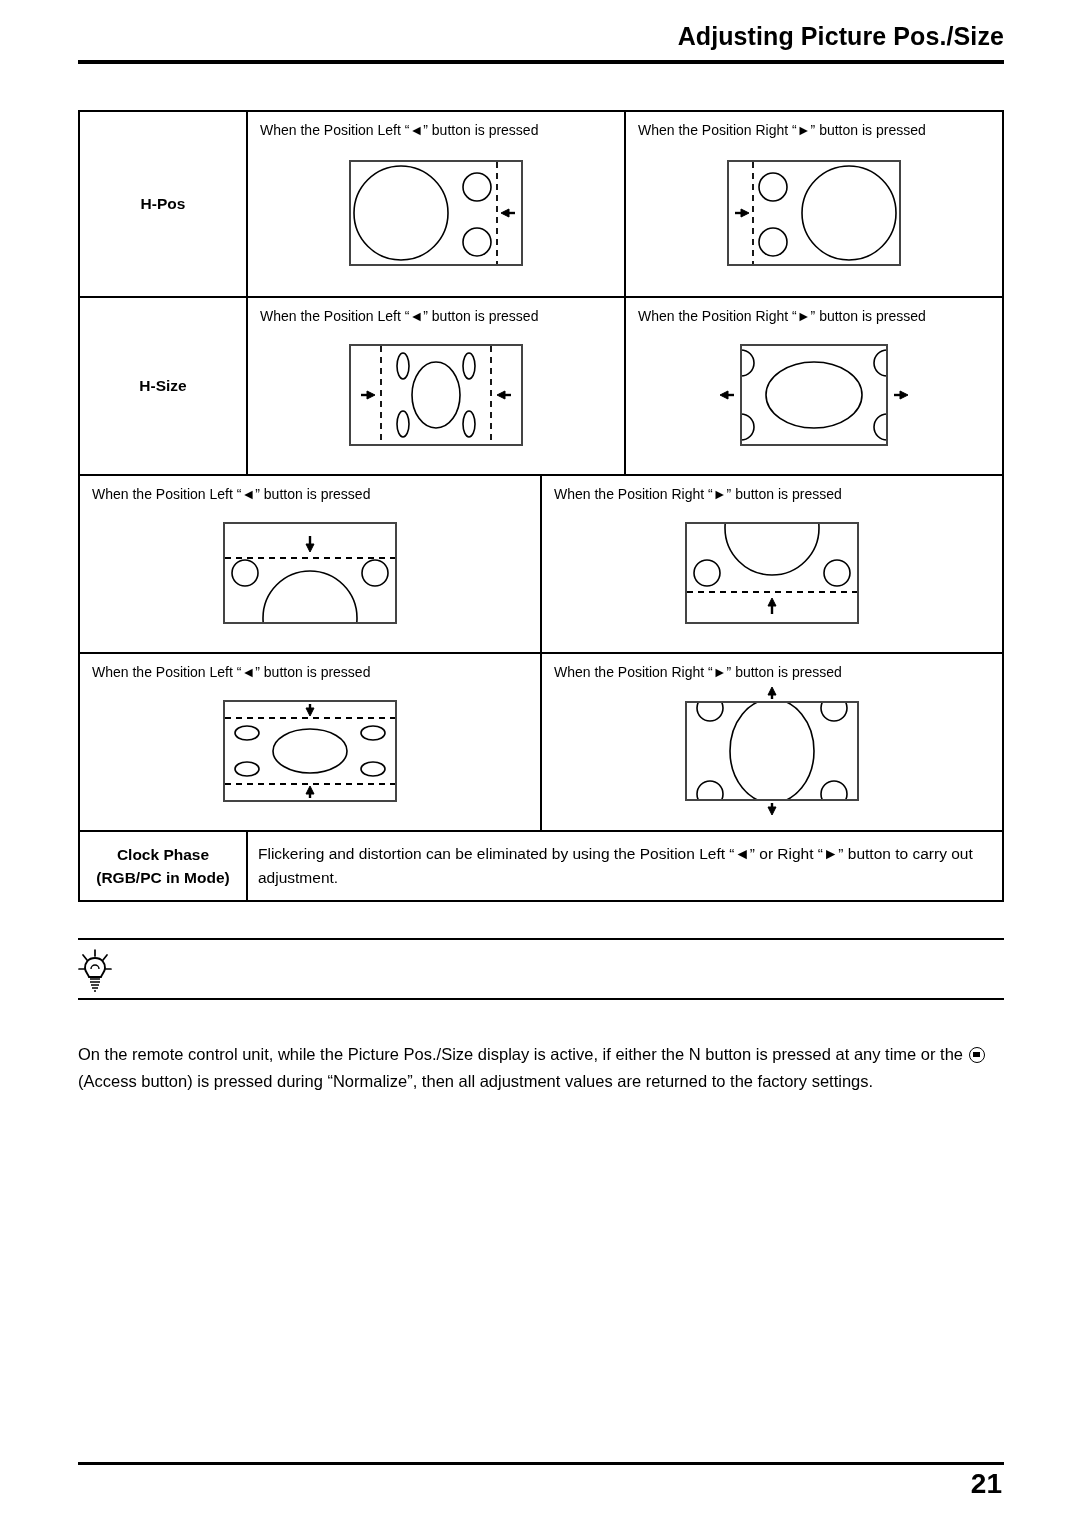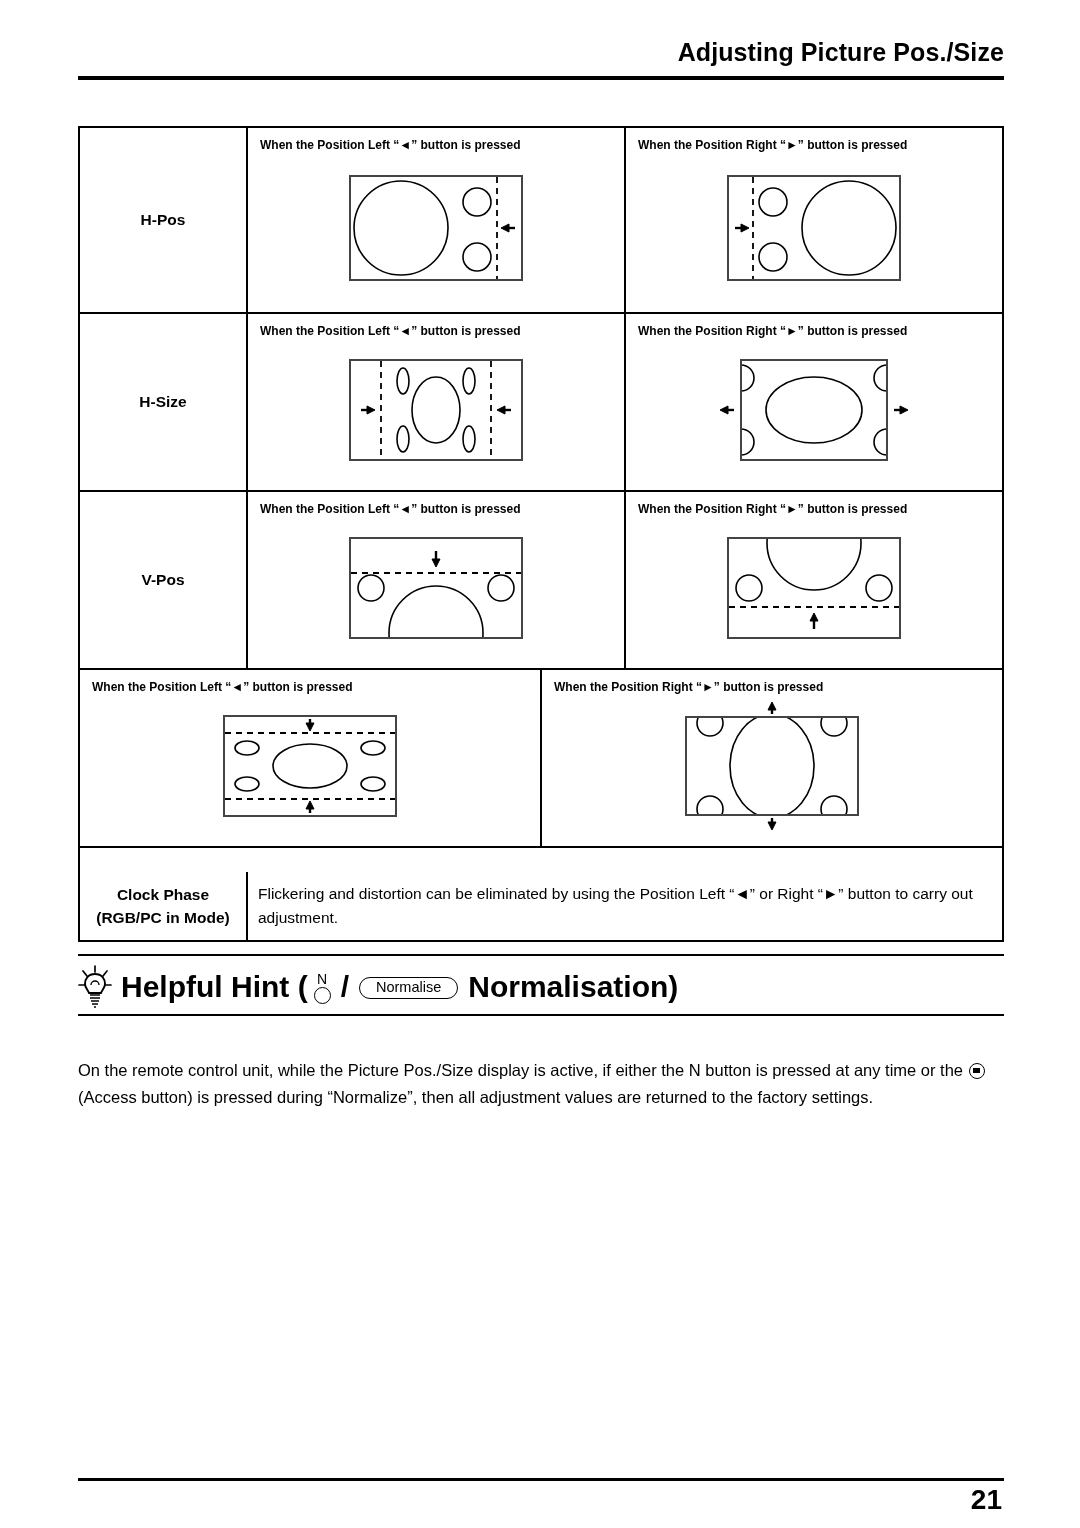--- a/index.html
+++ b/index.html
@@ -11,21 +11,21 @@
     width: 1080px;
     height: 1528px;
     position: relative;
     font-family: "Liberation Sans", sans-serif;
     color: #000000;
     overflow: hidden;
   }
 
   .page {
     position: absolute;
-    left: 0; top: 16px;
+    left: 0; top: 0;
     width: 1080px;
     height: 1135px;
   }
 
   
   .header {
     position: absolute;
     left: 78px;
     top: 22px;
     width: 926px;
@@ -57,21 +57,21 @@
     width: 926px;
     border: 2px solid #000;
     border-collapse: collapse;
     box-sizing: border-box;
   }
   .trow {
     display: flex;
     border-bottom: 2px solid #000;
     box-sizing: border-box;
   }
-  .trow.last { border-bottom: none; margin-top: 24px; }
+  .trow.last { border-bottom: none; }
 
   .label-cell {
     width: 168px;
     flex: 0 0 168px;
     border-right: 2px solid #000;
     box-sizing: border-box;
     display: flex;
     flex-direction: column;
     align-items: center;
     justify-content: center;
@@ -84,26 +84,25 @@
     flex: 1 1 0;
     box-sizing: border-box;
     padding: 10px 6px 8px 6px;
     display: flex;
     flex-direction: column;
     align-items: center;
   }
   .diagram-cell.left-col { border-right: 2px solid #000; }
 
   .caption {
-    font-size: 12px;
+    font-size: 14px;
     line-height: 1.2;
     white-space: nowrap;
     align-self: flex-start;
     padding-left: 6px;
-    font-weight: bold;
   }
   .fig-wrap {
     flex: 1 1 auto;
     display: flex;
     align-items: center;
     justify-content: center;
     width: 100%;
   }
 
   
@@ -366,23 +365,20 @@
             <g class="arrw">
               <line x1="180" y1="51" x2="190" y2="51"></line>
               <polygon points="194,51 186,47 186,55" stroke-width="1"></polygon>
             </g>
           </svg>
         </div>
       </div>
     </div>
 
     <div class="trow" style="height:178px">
-      <div class="label-cell">
-        <span>V-Pos</span>
-      </div>
 
       <div class="diagram-cell left-col">
         <div class="caption">When the Position Left “◄” button is pressed</div>
         <div class="fig-wrap">
           <svg width="174" height="102" viewBox="0 0 174 102">
             <g clip-path="url(#clipVPL)">
               <circle class="shape" cx="87" cy="96" r="47"></circle>
               <circle class="shape" cx="22" cy="51" r="13"></circle>
               <circle class="shape" cx="152" cy="51" r="13"></circle>
             </g>
@@ -507,30 +503,20 @@
       <path d="M13 20 a4 4 0 0 1 8 0" fill="none" stroke="#000" stroke-width="1.4"></path>
       <g stroke="#000" stroke-width="1.5" fill="none">
         <line x1="12" y1="30" x2="22" y2="30"></line>
         <line x1="12" y1="33" x2="22" y2="33"></line>
         <line x1="13" y1="36" x2="21" y2="36"></line>
         <line x1="14" y1="39" x2="20" y2="39"></line>
         <line x1="16" y1="42" x2="18" y2="42"></line>
       </g>
     </svg>
 
-    <div class="hint-title">
-      <span>Helpful Hint (</span>
-      <span class="n-button">
-        <span class="n-letter">N</span>
-        <span class="n-circle"></span>
-      </span>
-      <span class="slash">/</span>
-      <span class="pill">Normalise</span>
-      <span>Normalisation)</span>
-    </div>
   </div>
 
   <div class="hint-rule-bottom"></div>
 
   <div class="hint-body"><span>On the remote control unit, while the Picture Pos./Size display is active, if either the N button is pressed at any time or the </span><span class="access-icon"></span><span> (Access button) is pressed during “Normalize”, then all adjustment values are returned to the factory settings.</span></div>
 
   <div class="footer-rule"></div>
   <div class="page-number">21</div>
 
 </div>

